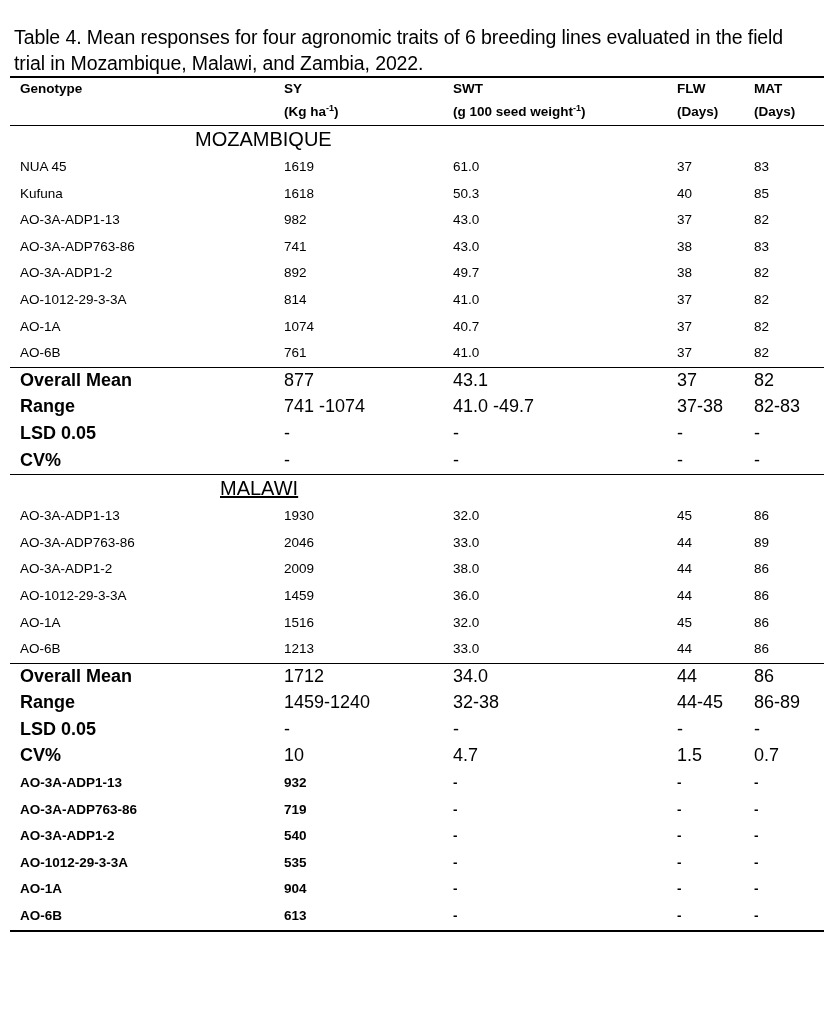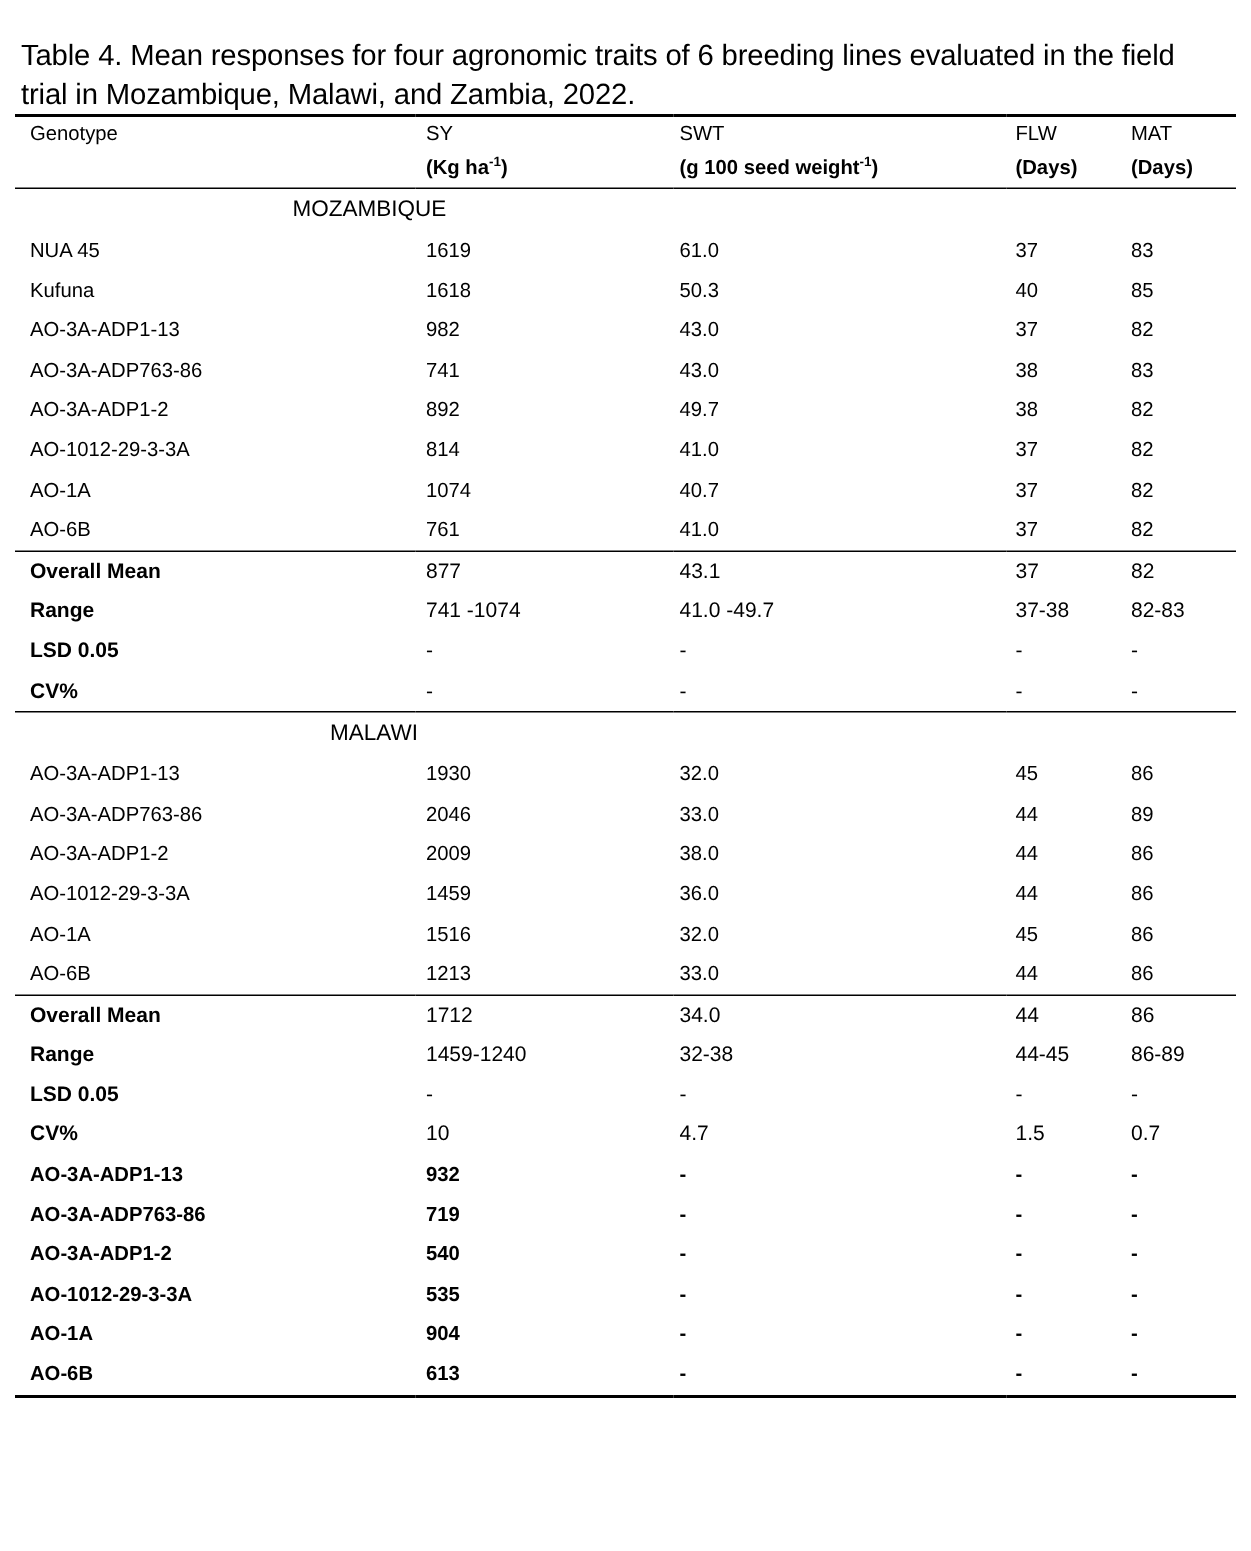--- a/index.html
+++ b/index.html
@@ -66,21 +66,21 @@
   .cell-flw  { padding-left: 6px !important; }
   .cell-mat  { padding-left: 4px !important; }
 
   
   .rule-top td    { border-top: 2.2px solid #000; }
   .rule-mid td    { border-top: 1.6px solid #000; }
   .rule-bottom td { border-top: 2.2px solid #000; }
 
   
   tr.hdr td {
-    font-weight: 400;
+    font-weight: 700;
     font-size: 13.5px;
     height: 23px;
     line-height: 21px;
   }
   tr.hdr-sub td {
     font-weight: 700;
     font-size: 13.5px;
     height: 24px;
     line-height: 22px;
   }
@@ -92,41 +92,41 @@
 
   
   tr.country td {
     height: 28px;
     line-height: 26px;
     font-size: 14px;
     font-weight: 400;
   }
   .country-label {
     display: inline-block;
-    font-size: 15px;
+    font-size: 20px;
     font-weight: 400;
   }
   .country-moz { padding-left: 185px; }
-  .country-mal { padding-left: 210px; }
+  .country-mal { padding-left: 210px; text-decoration: underline; }
   .country-zam { padding-left: 198px; }
 
   
   tr.data td {
     height: 26.6px;
     line-height: 25px;
     font-size: 13.5px;
   }
   tr.data.bold td { font-weight: 700; }
   tr.data.bold td.num { font-weight: 700; }
 
   
   tr.summary td {
     height: 26.6px;
     line-height: 25px;
-    font-size: 14px;
+    font-size: 18px;
   }
   tr.summary td.lab { font-weight: 700; }
 
   tr.spacer td { height: 14px; }
 </style>
 </head>
 <body>
 
 <div class="page">
 

